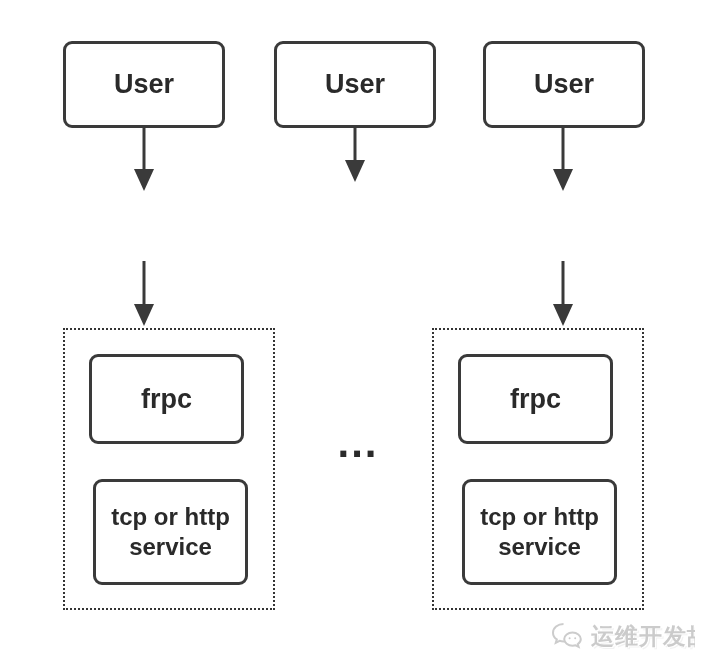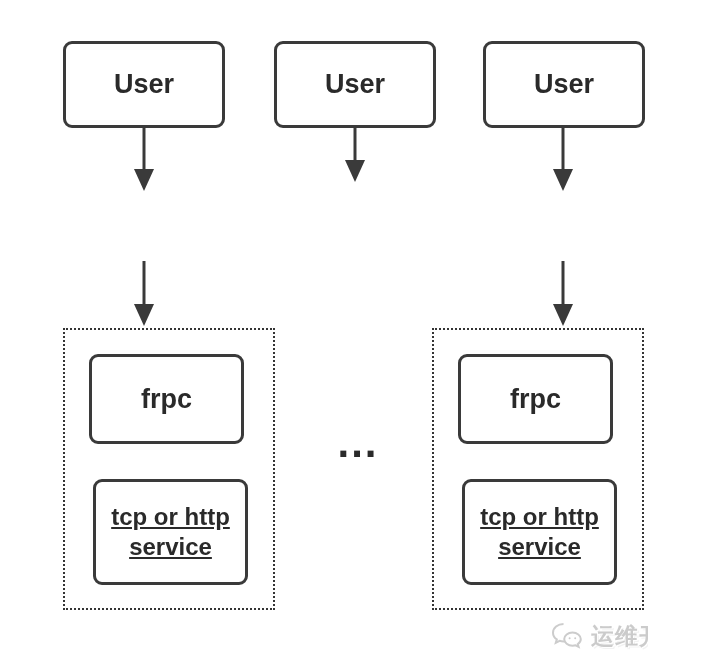--- a/index.html
+++ b/index.html
@@ -7,20 +7,21 @@
     padding: 0;
     background: #ffffff;
   }
   .canvas {
     position: relative;
     width: 648px;
     height: 661px;
     background: #ffffff;
     overflow: hidden;
     font-family: "Liberation Sans", "DejaVu Sans", sans-serif;
+    padding-left: 47px;
   }
   .arrows-layer {
     position: absolute;
     left: 0;
     top: 0;
     width: 720px;
     height: 661px;
     pointer-events: none;
   }
   .node-box {
@@ -82,21 +83,20 @@
     font-size: 27px;
   }
   .service-box {
     left: 28px;
     top: 149px;
     width: 155px;
     height: 106px;
     font-size: 24px;
     line-height: 1.26;
     padding: 0 14px;
-    text-decoration: underline;
   }
   .ellipsis {
     position: absolute;
     left: 327px;
     top: 419px;
     width: 62px;
     text-align: center;
     font-size: 42px;
     font-weight: 900;
     letter-spacing: 2px;

